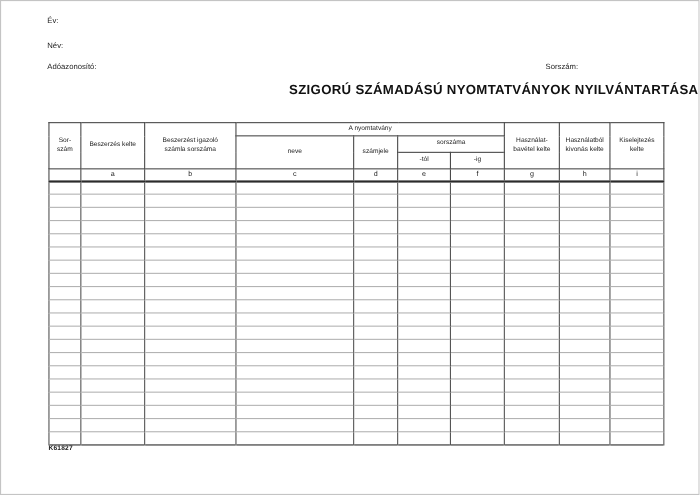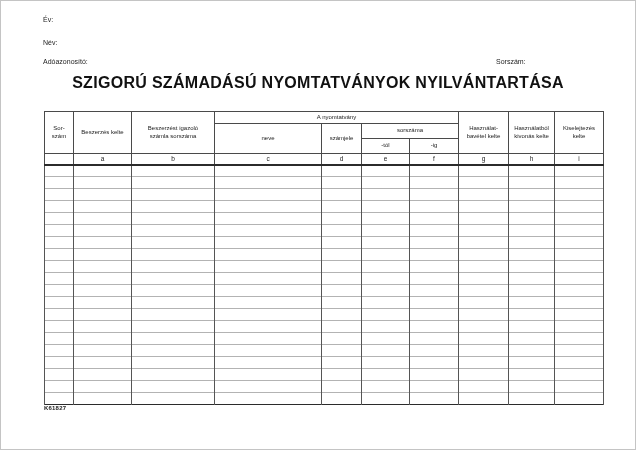--- a/index.html
+++ b/index.html
@@ -23,22 +23,22 @@
   .lbl-ev   { left: 42px; top: 15px; }
   .lbl-nev  { left: 42px; top: 38px; }
   .lbl-ado  { left: 42px; top: 57px; }
   .lbl-sorszam { left: 495px; top: 57px; }
 
   .form-title {
     position: absolute;
     top: 73px;
     left: 0;
     width: 100%;
-    text-align: center;
-    font-size: 16px;
+    text-align: right;
+    font-size: 12px;
     font-weight: bold;
     letter-spacing: 0.3px;
     color: #111;
   }
 
   table.register {
     position: absolute;
     left: 43px;
     top: 110px;
     width: 559px;

